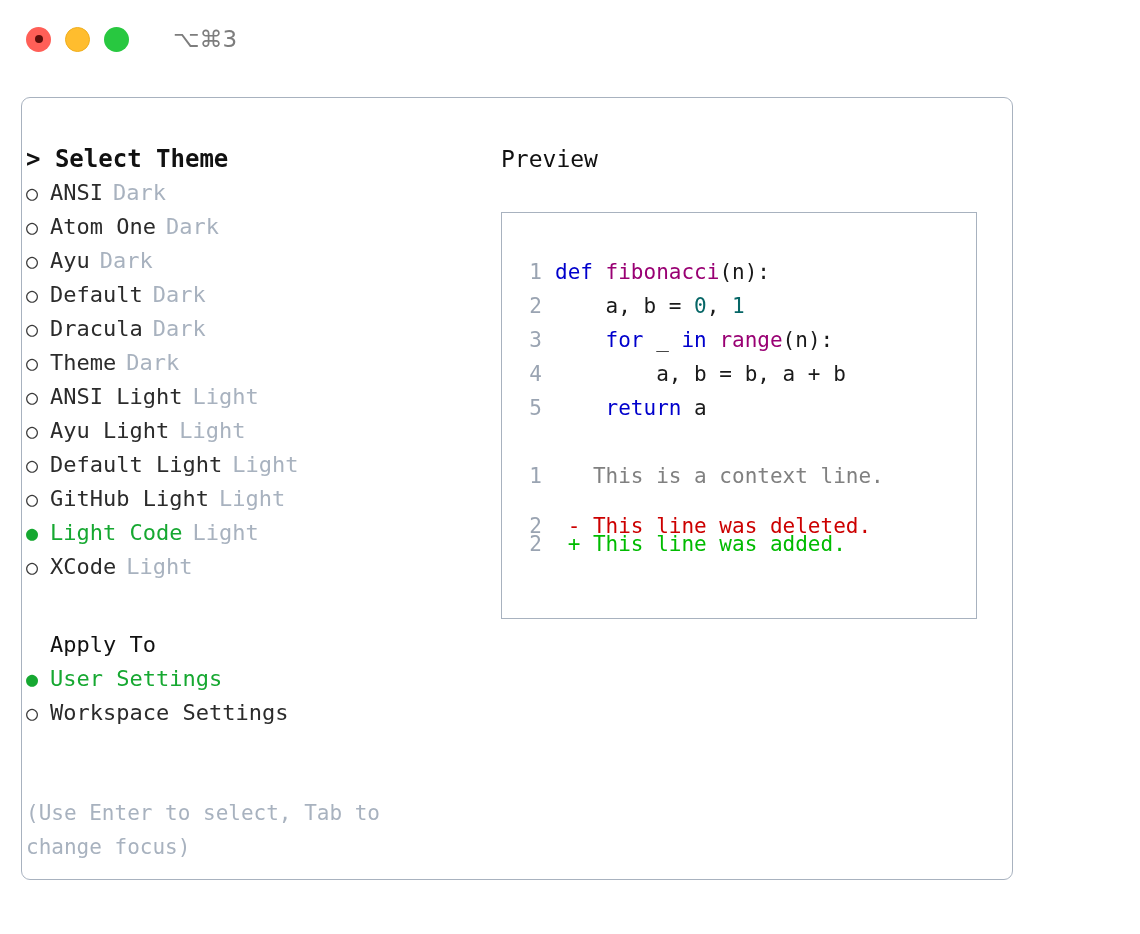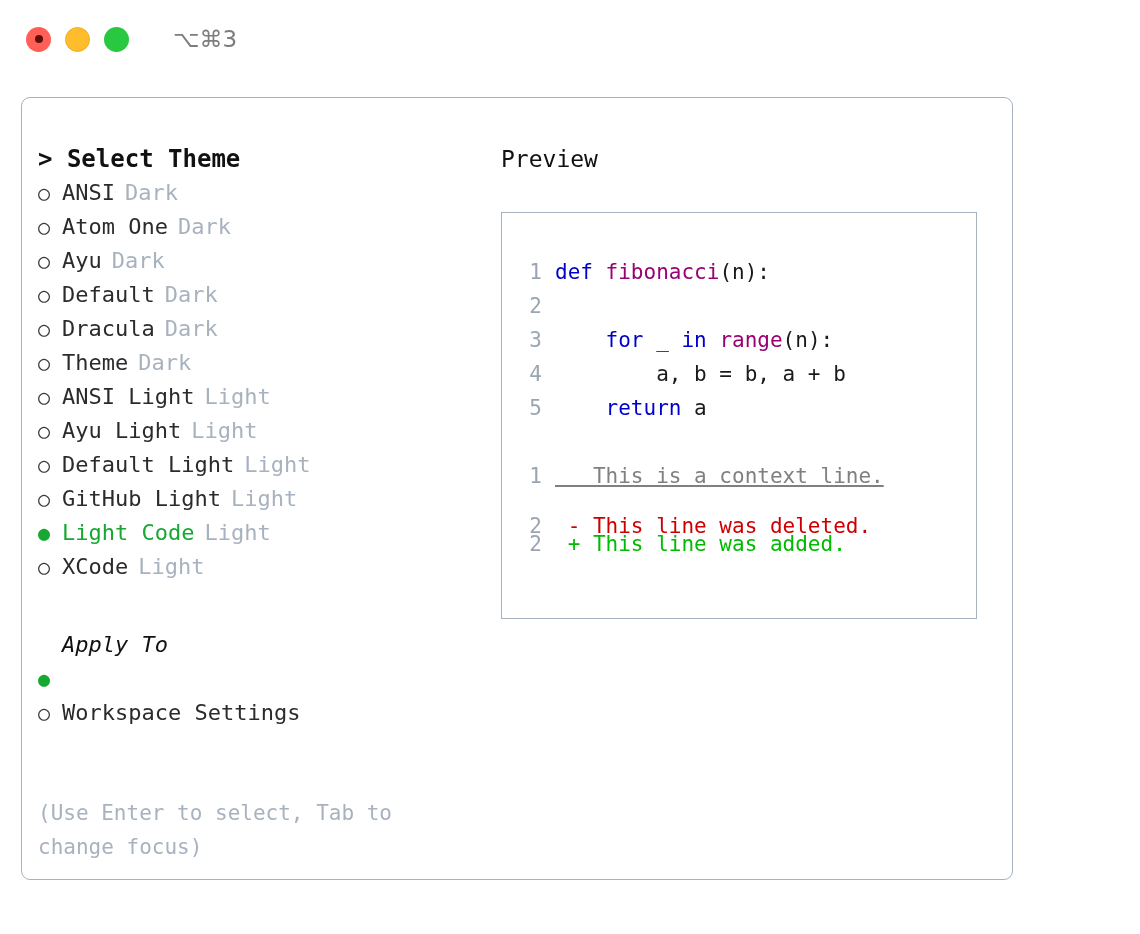--- a/index.html
+++ b/index.html
@@ -82,21 +82,21 @@
 
   .panel-inner {
     position: relative;
     width: 100%;
     height: 100%;
   }
 
   
   .left-col {
     position: absolute;
-    left: 16px;
+    left: 4px;
     top: 44px;
     width: 440px;
   }
 
   .section-header {
     font-size: 24px;
     font-weight: bold;
     color: #111111;
     white-space: pre;
     line-height: 34px;
@@ -127,21 +127,20 @@
     margin-left: 10px;
   }
 
   .apply-header {
     font-size: 22px;
     color: #111111;
     white-space: pre;
     line-height: 34px;
     height: 34px;
     padding-left: 24px;
-    font-style: italic;
   }
 
   .spacer-block { height: 44px; }
   .spacer-small { height: 34px; }
 
   .hint {
     color: #a8b2bf;
     font-size: 21px;
     line-height: 34px;
     width: 410px;
@@ -189,21 +188,21 @@
   }
   .code-text { white-space: pre; }
 
   .tok-kw   { color: #0000cc; }
   .tok-fn   { color: #990073; }
   .tok-num  { color: #066666; }
   .tok-pl   { color: #1a1a1a; }
 
   .blank-line { height: 34px; }
 
-  .diff-ctx { color: #808080; text-decoration: underline; }
+  .diff-ctx { color: #808080; }
   .diff-del { color: #cc0000; margin-top: 16px; }
   .diff-add { color: #00bb00; }
 </style>
 </head>
 <body>
 
 <div id="app">
 
   <div class="titlebar">
     <div class="lights">
@@ -236,36 +235,36 @@
             <div class="opt-row"><span class="bullet">○</span><span class="opt-label">GitHub Light</span><span class="opt-variant">Light</span></div>
             <div class="opt-row selected"><span class="bullet">●</span><span class="opt-label">Light Code</span><span class="opt-variant">Light</span></div>
             <div class="opt-row"><span class="bullet">○</span><span class="opt-label">XCode</span><span class="opt-variant">Light</span></div>
           </div>
 
         <div class="spacer-block"></div>
 
         <div class="apply-header">Apply To</div>
 
         <div id="apply-items">
-            <div class="opt-row selected"><span class="bullet">●</span></div>
+            <div class="opt-row selected"><span class="bullet">●</span><span class="opt-label">User Settings</span></div>
             <div class="opt-row"><span class="bullet">○</span><span class="opt-label">Workspace Settings</span></div>
           </div>
 
         <div class="spacer-small"></div>
 
         <div class="hint">(Use Enter to select, Tab to change focus)</div>
       </div>
 
       <div class="right-col">
         <div class="preview-title">Preview</div>
 
         <div class="code-panel">
           <div id="code-lines">
               <div class="code-line"><span class="lineno">1</span><span class="code-text"><span class="tok-kw">def </span><span class="tok-fn">fibonacci</span><span class="tok-pl">(n):</span></span></div>
-              <div class="code-line"><span class="lineno">2</span></div>
+              <div class="code-line"><span class="lineno">2</span><span class="code-text"><span class="tok-pl">    a, b = </span><span class="tok-num">0</span><span class="tok-pl">, </span><span class="tok-num">1</span></span></div>
               <div class="code-line"><span class="lineno">3</span><span class="code-text"><span class="tok-kw">    for </span><span class="tok-pl">_ </span><span class="tok-kw">in </span><span class="tok-fn">range</span><span class="tok-pl">(n):</span></span></div>
               <div class="code-line"><span class="lineno">4</span><span class="code-text"><span class="tok-pl">        a, b = b, a + b</span></span></div>
               <div class="code-line"><span class="lineno">5</span><span class="code-text"><span class="tok-kw">    return</span><span class="tok-pl"> a</span></span></div>
             </div>
           <div class="blank-line"></div>
           <div id="diff-lines">
               <div class="code-line"><span class="lineno">1</span><span class="code-text diff-ctx">   This is a context line.</span></div>
               <div class="code-line"><span class="lineno">2</span><span class="code-text diff-del"> - This line was deleted.</span></div>
               <div class="code-line"><span class="lineno">2</span><span class="code-text diff-add"> + This line was added.</span></div>
             </div>

